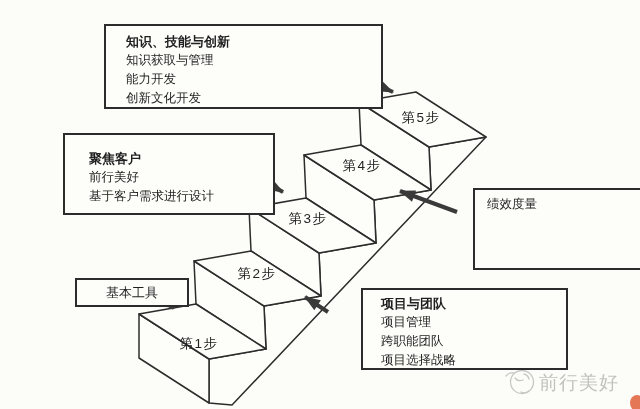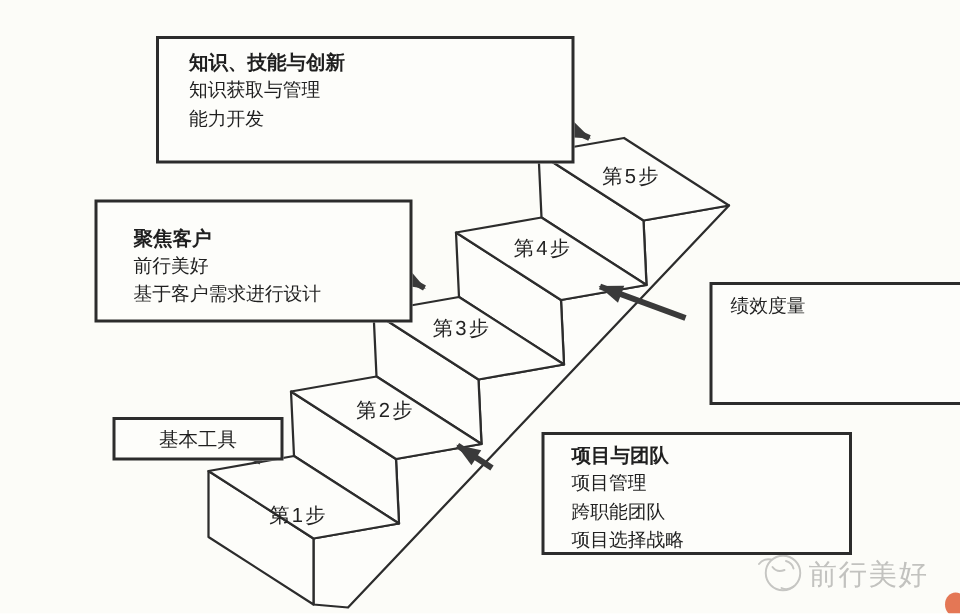--- a/index.html
+++ b/index.html
@@ -77,20 +77,21 @@
       <path d="M529,391 q-4,3 -8,1"></path>
     </g>
 
     <ellipse cx="637" cy="403" rx="7" ry="8" fill="#df5f38" opacity="0.85"></ellipse>
   </svg>
 
   <div class="label-box" id="box-knowledge">
     <div class="box-title">知识、技能与创新</div>
     <div class="box-item">知识获取与管理</div>
     <div class="box-item">能力开发</div>
+    <div class="box-item">创新文化开发</div>
   </div>
 
   <div class="label-box" id="box-customer">
     <div class="box-title">聚焦客户</div>
     <div class="box-item">前行美好</div>
     <div class="box-item">基于客户需求进行设计</div>
   </div>
 
   <div class="label-box" id="box-tools">
     <div class="box-title">基本工具</div>

